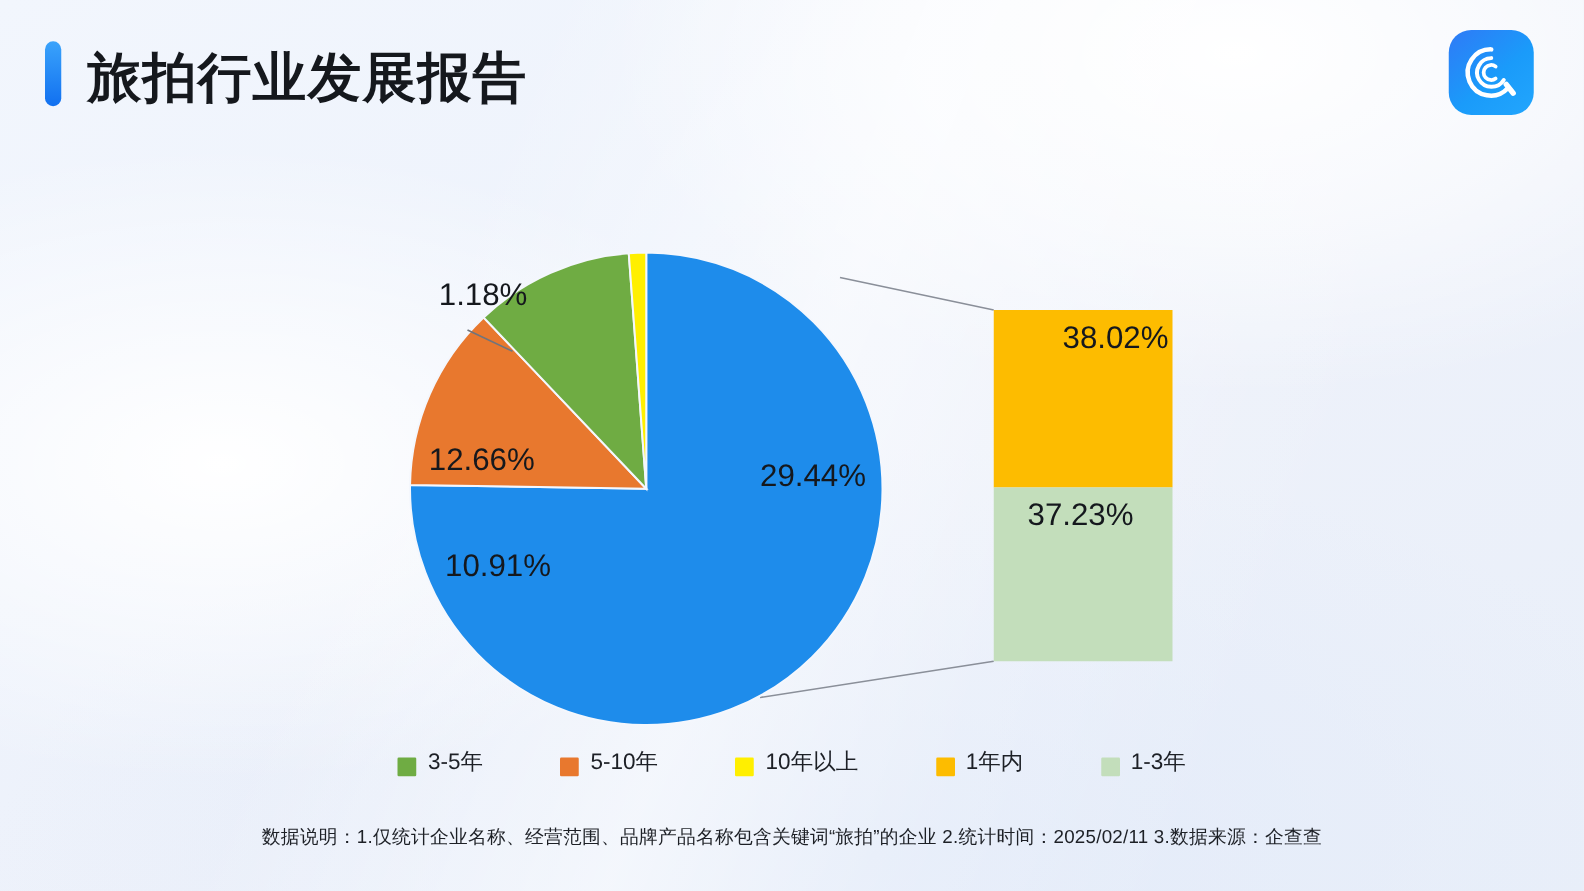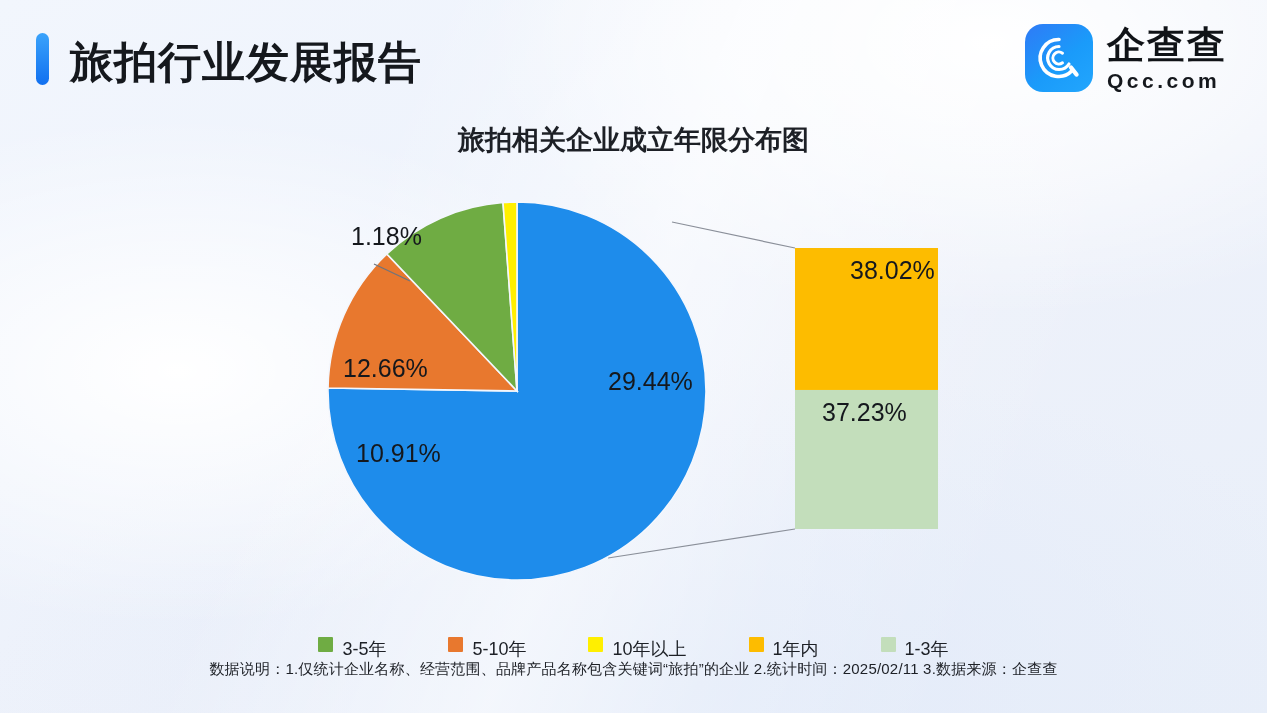--- a/index.html
+++ b/index.html
@@ -130,23 +130,22 @@
     position: absolute;
     left: 0; top: 597px;
     width: 1267px;
     display: flex;
     justify-content: center;
     align-items: center;
     gap: 62px;
   }
   .legend-item {
     display: flex;
-    align-items: flex-start;
+    align-items: flex-end;
     gap: 9px;
-    margin-top: 40px;
   }
   .legend-swatch {
     width: 15px; height: 15px;
     border-radius: 1px;
     display: inline-block;
   }
   .legend-label {
     font-size: 18px;
     color: #1d2026;
     white-space: nowrap;
@@ -175,28 +174,23 @@
 
     <div class="brand">
       <div class="brand-mark">
         <svg width="48" height="48" viewBox="0 0 48 48" aria-hidden="true">
           <path d="M24 5.5 A18.5 18.5 0 1 0 37.2 36.6" fill="none" stroke="#ffffff" stroke-width="3.6" stroke-linecap="round"></path>
           <path d="M36 33.5 L41.5 40.5" fill="none" stroke="#ffffff" stroke-width="4.4" stroke-linecap="round"></path>
           <path d="M24 12.5 A11.5 11.5 0 1 0 34 30" fill="none" stroke="#ffffff" stroke-width="3.2" stroke-linecap="round"></path>
           <path d="M27.5 19.2 A6 6 0 1 0 27.5 28.8" fill="none" stroke="#ffffff" stroke-width="3" stroke-linecap="round"></path>
         </svg>
       </div>
-      <div class="brand-text">
-        <div class="brand-cn">企查查</div>
-        <div class="brand-en">Qcc.com</div>
-      </div>
     </div>
   </div>
 
-  <div class="chart-title">旅拍相关企业成立年限分布图</div>
 
   <svg class="figure" viewBox="0 0 1267 713">
 
     <g>
       <line id="conn-top" x1="672" y1="222" x2="795" y2="248" stroke="#8a8f99" stroke-width="1.2"></line>
       <line id="conn-bottom" x1="608" y1="558" x2="795" y2="529" stroke="#8a8f99" stroke-width="1.2"></line>
     </g>
 
     <g id="pie-group">
         <path d="M 517 391 L 517 202 A 189 189 0 1 1 328.02378035579216 388.0019324583785 Z" fill="#1e8ceb" stroke="#f4f7fd" stroke-width="1.6"></path>

